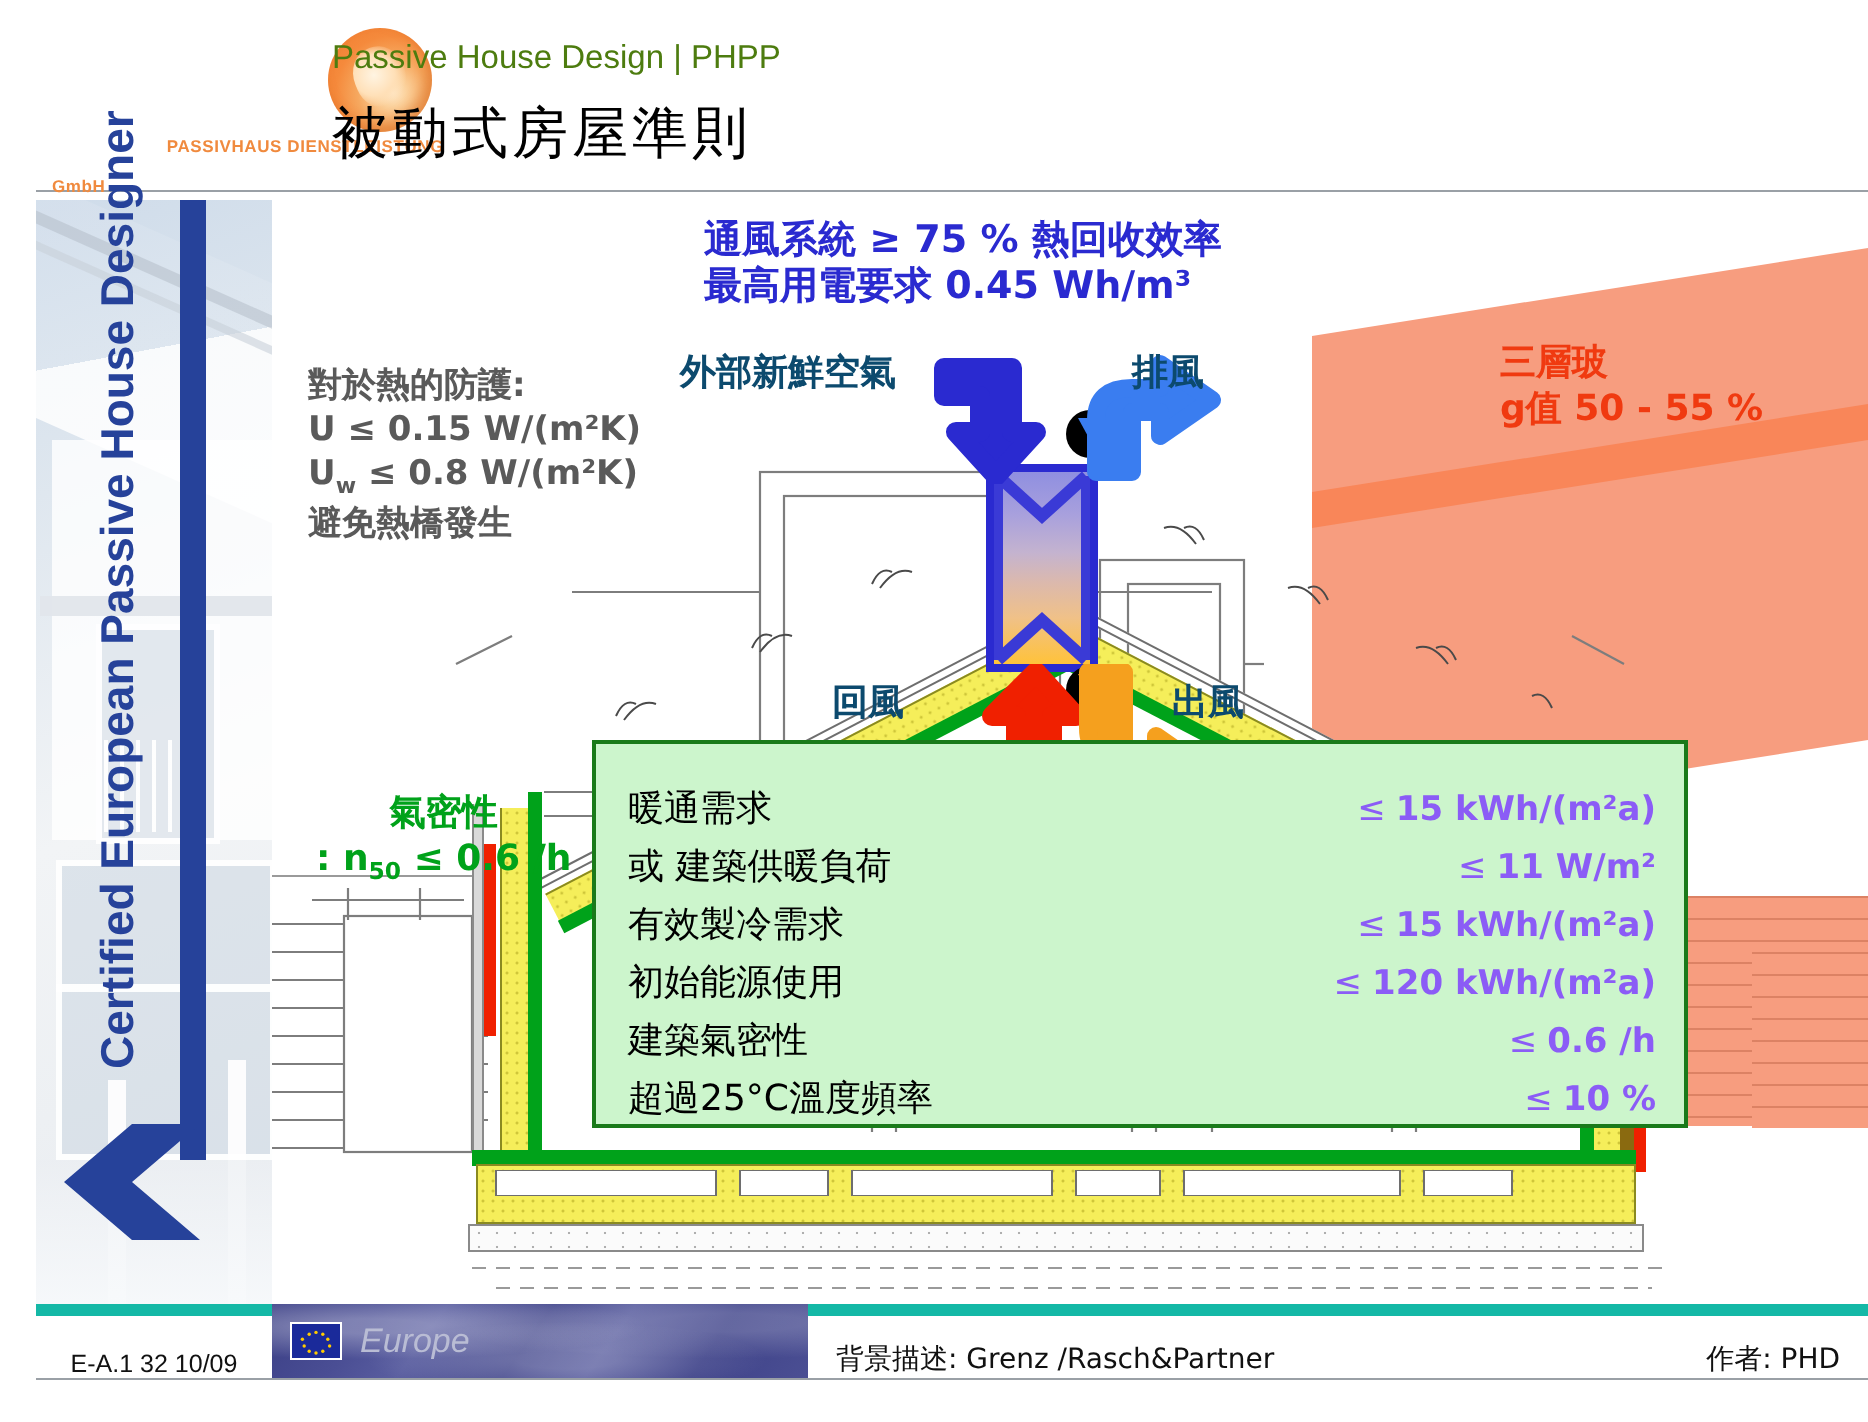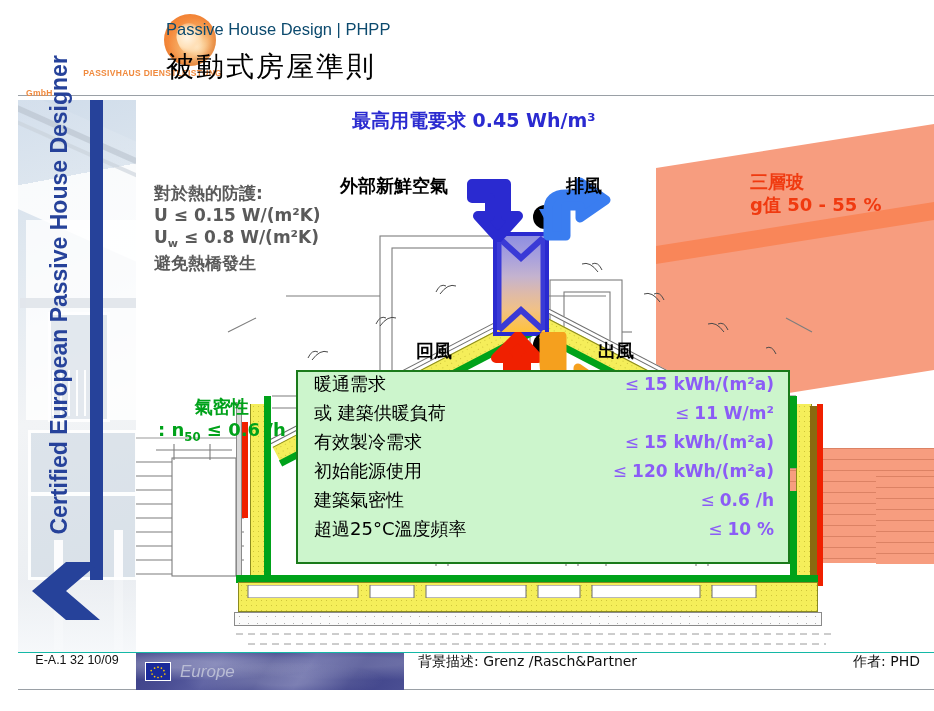--- a/index.html
+++ b/index.html
@@ -31,21 +31,21 @@
     transform:rotate(-22deg);
   }
   .logo-text{
     position:absolute; color:#f08a3e; font-weight:bold; letter-spacing:.3px;
     font-family:"Liberation Sans", sans-serif;
   }
   #logo-line1{ left:-68px; top:58px; width:196px; text-align:right; font-size:8.5px; }
   #logo-line2{ left:-68px; top:78px; width:196px; font-size:8.5px; }
 
   #header-sub{
-    position:absolute; left:148px; top:20px; font-size:16.5px; color:#0c4a6e;
+    position:absolute; left:148px; top:20px; font-size:16.5px; color:#4d7c0f;
     white-space:nowrap;
   }
   #header-title{
     position:absolute; left:148px; top:48px; font-size:28px; color:#000;
     font-family:"DejaVu Sans", sans-serif; white-space:nowrap; letter-spacing:2px;
   }
 
   
   #sidebar{
     position:absolute; left:18px; top:100px; width:118px; height:552px;
@@ -221,47 +221,47 @@
   }
   #txt-glaze{
     left:614px; top:74px; color:#f03a10; font-size:18px;
     font-family:"DejaVu Sans", sans-serif; line-height:1.28;
   }
   #txt-airtight{
     left:22px; top:300px; color:#00a21a; font-size:18px;
     font-family:"DejaVu Sans", sans-serif; line-height:1.26; text-align:center;
   }
   .lbl{
-    position:absolute; color:#000000; font-weight:bold; font-size:18px;
+    position:absolute; color:#0c4a6e; font-weight:bold; font-size:18px;
     font-family:Liberation Mono, monospace; white-space:nowrap;
   }
   #lbl-fresh{ left:204px; top:78px; }
   #lbl-exhaust{ left:430px; top:78px; }
   #lbl-return{ left:280px; top:243px; }
-  #lbl-supply{ left:462px; top:243px; }
+  #lbl-supply{ left:450px; top:243px; }
 
   
   #reqbox{
-    position:absolute; left:160px; top:274px; width:494px; height:194px;
+    position:absolute; left:160px; top:274px; width:548px; height:194px;
     background:#ccf5cc; border:2px solid #1a7a1a;
-    padding:0 14px 8px 16px;
+    padding:20px 14px 8px 16px;
   }
   .reqrow{
     display:flex; align-items:baseline; justify-content:space-between;
     height:29px; font-family:"DejaVu Sans", sans-serif;
   }
   .reqlabel{ font-size:18px; color:#000; font-weight:normal; }
   .reqval{ font-size:17px; color:#8b5cf6; font-weight:bold; white-space:nowrap; }
   .reqval .op{ font-weight:normal; margin-right:5px; font-family:"DejaVu Sans",sans-serif;}
 
   
   #footer{
     position:absolute; left:18px; top:652px; width:916px; height:38px;
-    background:#ffffff; border-top:1px solid #14b8a6; border-bottom:1px solid #9aa0a6;
-    display:flex; align-items:flex-start;
+    background:#ffffff; border-top:6px solid #14b8a6; border-bottom:1px solid #9aa0a6;
+    display:flex; align-items:flex-end;
   }
   #foot-code{
     width:118px; text-align:center; font-size:12.5px; color:#111;
     font-family:"Liberation Sans", sans-serif;
   }
   #iee-logo{
     width:268px; height:37px; position:relative; overflow:hidden;
     background:linear-gradient(125deg,#3b3f86 0%, #4a4e94 18%, #5a5ea0 30%, #43478c 48%, #585c9e 62%, #3e4289 80%, #4b4f93 100%);
     display:flex; align-items:center;
   }
@@ -465,20 +465,21 @@
 
   <svg class="arrowsvg" style="left:336px;top:236px;" width="78" height="70">
     <path d="M6 56 H36 V26 H24 L46 4 L66 26 H54 V66 H6 Z" fill="#f02000" stroke="#f02000" stroke-width="10" stroke-linejoin="round"></path>
   </svg>
 
   <svg class="arrowsvg" style="left:398px;top:236px;" width="80" height="70">
     <path d="M10 4 V32 Q10 48 28 48 H44 V36 L70 54 L44 72 V60 H28 V4 Z" fill="#f5a01e" stroke="#f5a01e" stroke-width="9" stroke-linejoin="round"></path>
   </svg>
 
   <div class="callout" id="txt-vent">
+    <div>通風系統 ≥ 75 %  熱回收效率</div>
     <div>最高用電要求 0.45 Wh/m³</div>
   </div>
 
   <div class="callout" id="txt-heat">
     <div>對於熱的防護:</div>
     <div>U ≤ 0.15 W/(m²K)</div>
     <div><span>U</span><sub>w</sub><span> ≤ 0.8 W/(m²K)</span></div>
     <div>避免熱橋發生</div>
   </div>
 

